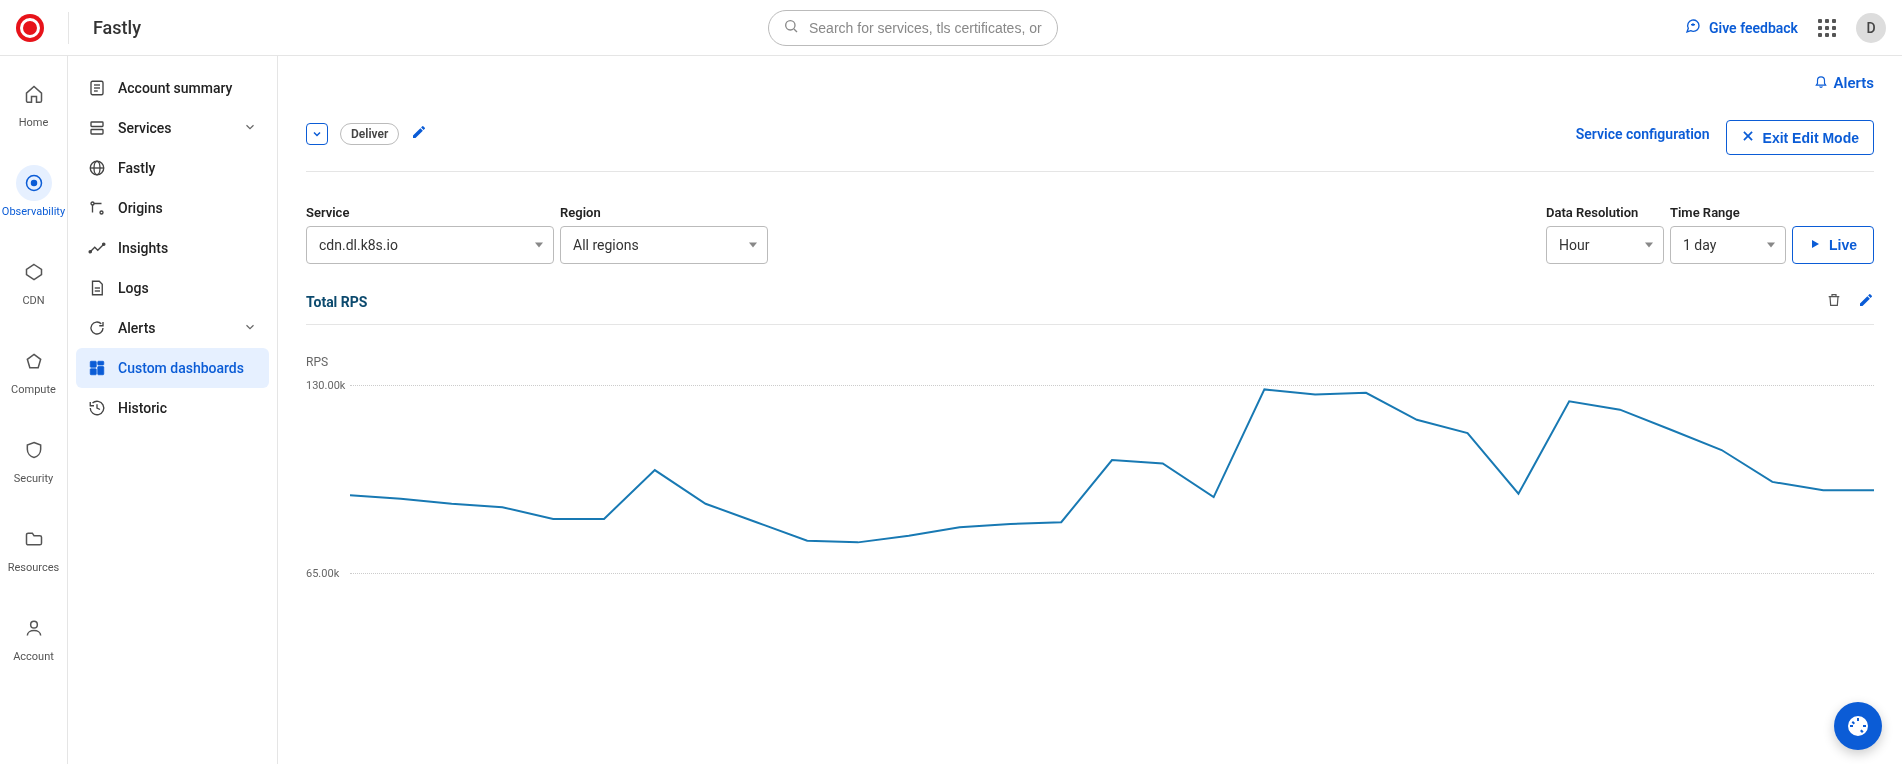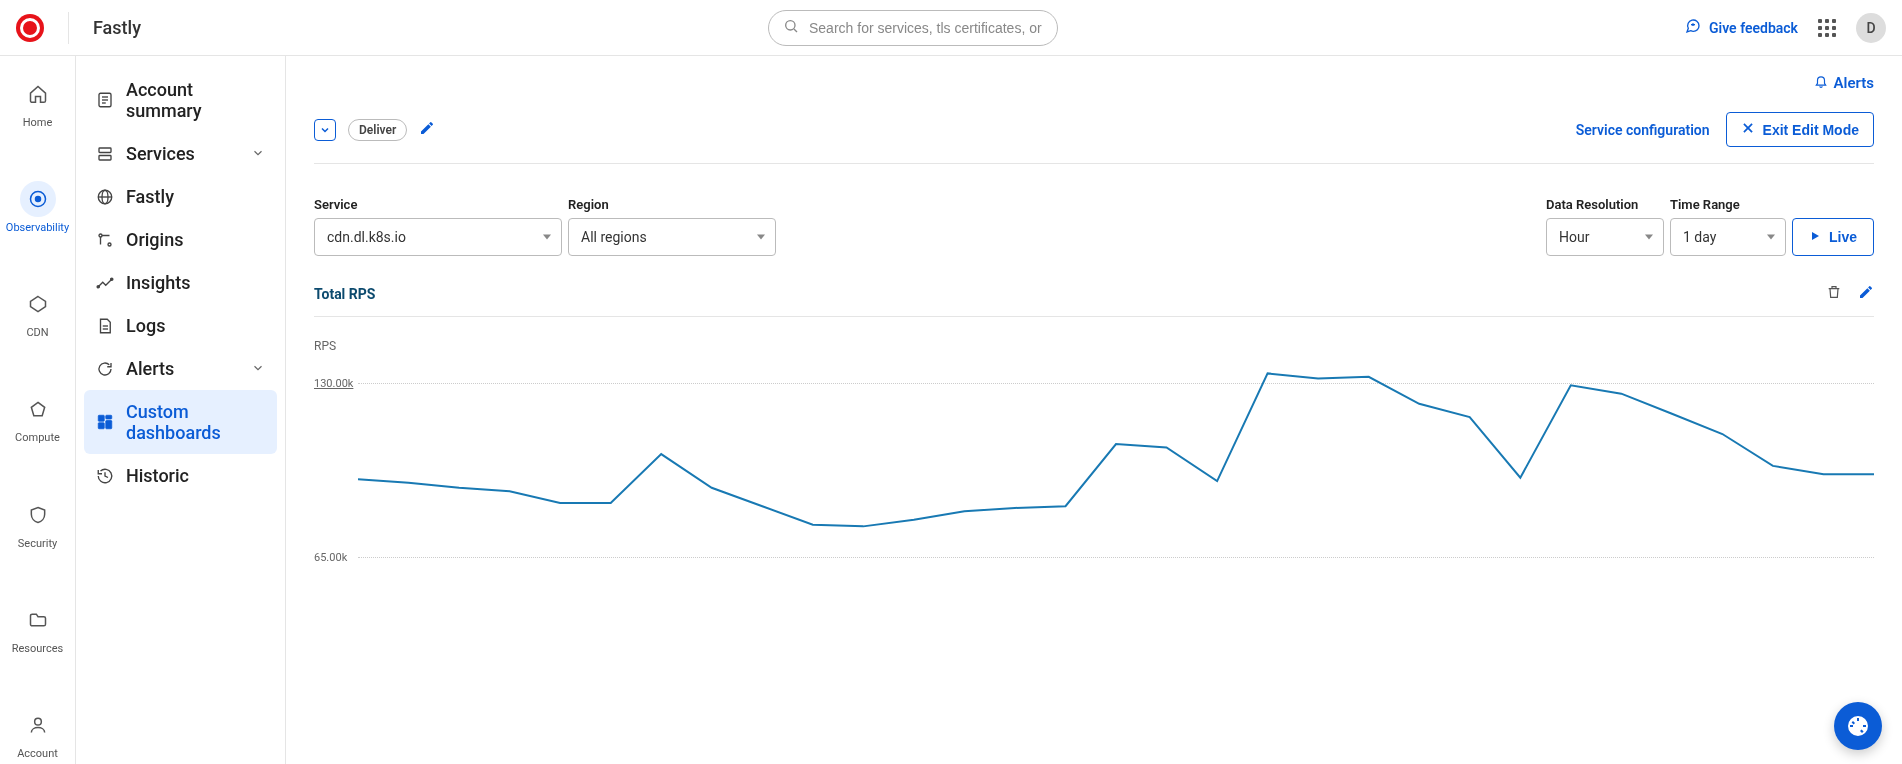--- a/index.html
+++ b/index.html
@@ -46,28 +46,27 @@
   .feedback { color: #0b5cd6; font-weight: 600; font-size: 14px; display: flex; align-items: center; gap: 8px; cursor: pointer; }
   .apps-icon { width: 18px; height: 18px; display: grid; grid-template-columns: repeat(3,4px); grid-template-rows: repeat(3,4px); gap: 3px; cursor:pointer;}
   .apps-icon span { background:#555; border-radius:1px; width:4px; height:4px; }
   .avatar { width:30px; height:30px; border-radius:50%; background:#ddd; color:#444; display:flex; align-items:center; justify-content:center; font-weight:500; font-size:14px; cursor:pointer;}
 
   
   .layout { flex:1; display:flex; min-height:0; }
 
   
   .rail {
-    width: 76px;
+    width: 68px;
     border-right: 1px solid #e5e5e5;
     display: flex;
     flex-direction: column;
     align-items: center;
     padding-top: 16px;
-    gap: 16px;
-    justify-content: space-between;
+    gap: 28px;
   }
   .rail-item {
     display:flex; flex-direction:column; align-items:center; gap:4px;
     font-size:11px; color:#555; cursor:pointer; width:100%; padding: 4px 0;
   }
   .rail-item.active { color:#0b5cd6; }
   .rail-item.active .rail-icon { background:#e6f0ff; }
   .rail-icon {
     width:36px; height:36px; border-radius:50%;
     display:flex; align-items:center; justify-content:center;
@@ -77,21 +76,21 @@
   
   .sidebar {
     width: 210px;
     border-right: 1px solid #e5e5e5;
     padding: 12px 8px;
   }
   .side-item {
     display:flex; align-items:center; gap:12px;
     padding: 11px 12px;
     border-radius: 6px;
-    font-size:18px; color:#222; cursor:pointer;
+    font-size:14px; color:#222; cursor:pointer;
     font-weight: 500;
   }
   .side-item .chev { margin-left:auto; color:#666; }
   .side-item.active {
     background:#e6f0ff; color:#0b5cd6;
   }
   .side-item.active svg { stroke:#0b5cd6; fill:#0b5cd6; }
   .side-icon { width:18px; height:18px; display:flex; align-items:center; justify-content:center; color:#444; }
   .side-icon svg { width:18px; height:18px; }
 
@@ -117,21 +116,21 @@
     border:1px solid #bbb; color:#444; font-size:12px; font-weight:600;
     padding: 3px 10px; border-radius: 12px;
   }
   .edit-icon { color:#0b5cd6; cursor:pointer; }
 
   .header-actions { margin-left:auto; display:flex; align-items:center; gap:16px; }
   .link-action { color:#0b5cd6; font-weight:600; font-size:14px; cursor:pointer; }
   .btn-outline {
     border:1px solid #0b5cd6; color:#0b5cd6; font-weight:600; font-size:14px;
     padding: 8px 14px; border-radius:4px; background:#fff; cursor:pointer;
-    display:flex; align-items:center; gap:8px;
+    display:flex; align-items:center; gap:8px;margin-top:8px;
   }
 
   .divider-h { height:1px; background:#e5e5e5; margin-top:16px; }
 
   
   .filters { display:flex; gap:6px; margin-top:22px; align-items:flex-end; }
   .filter-group { display:flex; flex-direction:column; gap:6px; }
   .filter-label { font-size:13px; font-weight:600; color:#222; }
   .select {
     border:1px solid #bbb; border-radius:4px; height:38px; padding: 0 30px 0 12px;
@@ -154,21 +153,21 @@
   }
 
   
   .card { margin-top: 28px; }
   .card-header { display:flex; align-items:center; }
   .card-title { font-size:14px; font-weight:700; color:#0c4a6e; }
   .card-actions { margin-left:auto; display:flex; gap:16px; color:#444; }
   .card-actions span { cursor:pointer; }
   .card-divider { height:1px; background:#e5e5e5; margin-top:12px; }
 
-  .chart-wrap { margin-top:22px; }
+  .chart-wrap { margin-top:30px; }
   .chart-ylabel { font-size:12px; color:#666; margin-bottom:8px; }
   .chart-area { position:relative; height:230px; margin-left: 0; }
   .ytick {
     position:absolute; left:0; font-size:11px; color:#666;
     display:flex; align-items:center; width:100%;
   }
   .ytick .tlabel { width:44px; text-align:left; }
   .ytick .gridline { flex:1; border-top:1px dotted #ccc; height:0; }
   .chart-svg { position:absolute; left:44px; right:0; top:0; bottom:0; }
   .chart-svg svg { width:100%; height:100%; }
@@ -484,21 +483,21 @@
                 <path d="M3 17.25V21h3.75L17.81 9.94l-3.75-3.75L3 17.25zM20.71 7.04a1 1 0 0 0 0-1.41l-2.34-2.34a1 1 0 0 0-1.41 0l-1.83 1.83 3.75 3.75 1.83-1.83z"></path>
               </svg>
           </span>
         </div>
       </div>
       <div class="card-divider"></div>
 
       <div class="chart-wrap">
         <div class="chart-ylabel">RPS</div>
         <div class="chart-area">
-          <div class="ytick" style="top:16px;text-decoration:underline;">
+          <div class="ytick" style="top:2px;">
             <span class="tlabel">130.00k</span>
             <span class="gridline"></span>
           </div>
           <div class="ytick" style="top:190px;">
             <span class="tlabel">65.00k</span>
             <span class="gridline"></span>
           </div>
           <div class="chart-svg">
             <svg id="line-chart" preserveAspectRatio="none" viewBox="0 0 1000 200">
                 <polyline points="0.0,102.9 33.3,105.8 66.7,110.2 100.0,113.2 133.3,123.4 166.7,123.4 200.0,81.0 233.3,110.2 266.7,126.3 300.0,142.4 333.3,143.8 366.7,138.0 400.0,130.7 433.3,127.8 466.7,126.3 500.0,72.2 533.3,75.2 566.7,104.4 600.0,10.8 633.3,15.2 666.7,13.8 700.0,37.2 733.3,48.8 766.7,101.5 800.0,21.1 833.3,28.4 866.7,45.9 900.0,63.5 933.3,91.2 966.7,98.5 1000.0,98.5" fill="none" stroke="#1879b3" stroke-width="2" vector-effect="non-scaling-stroke"></polyline>

